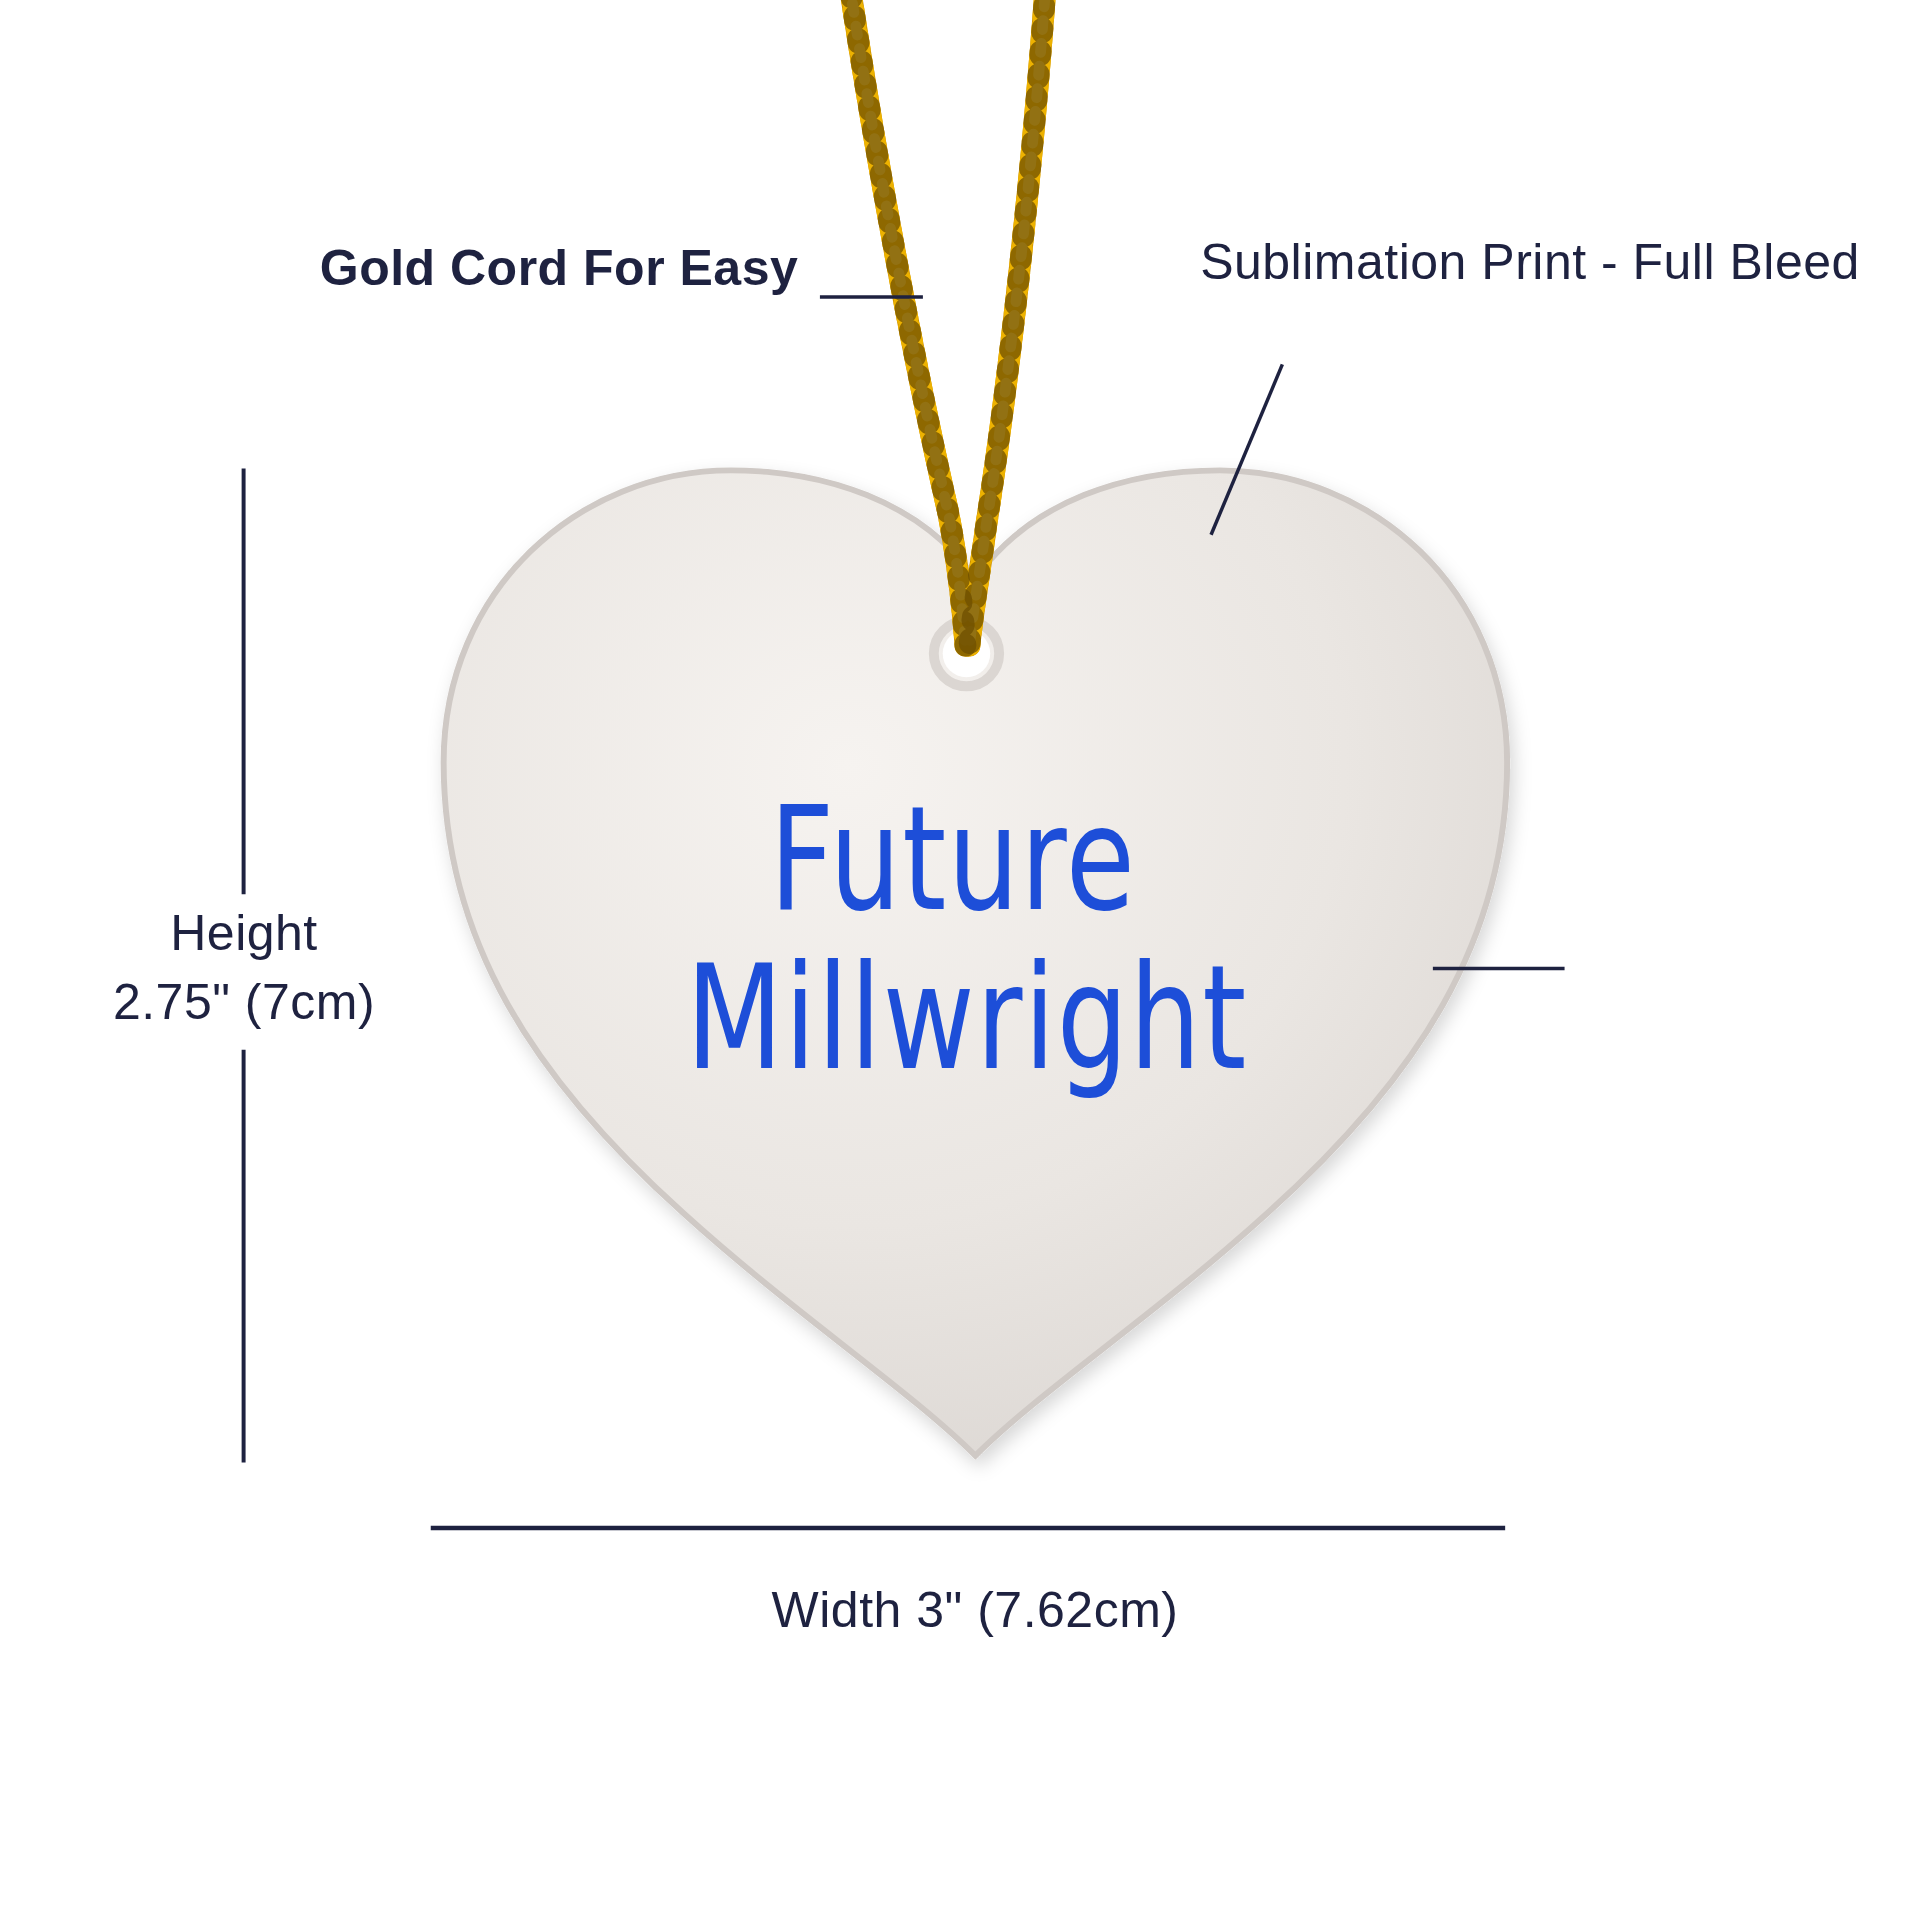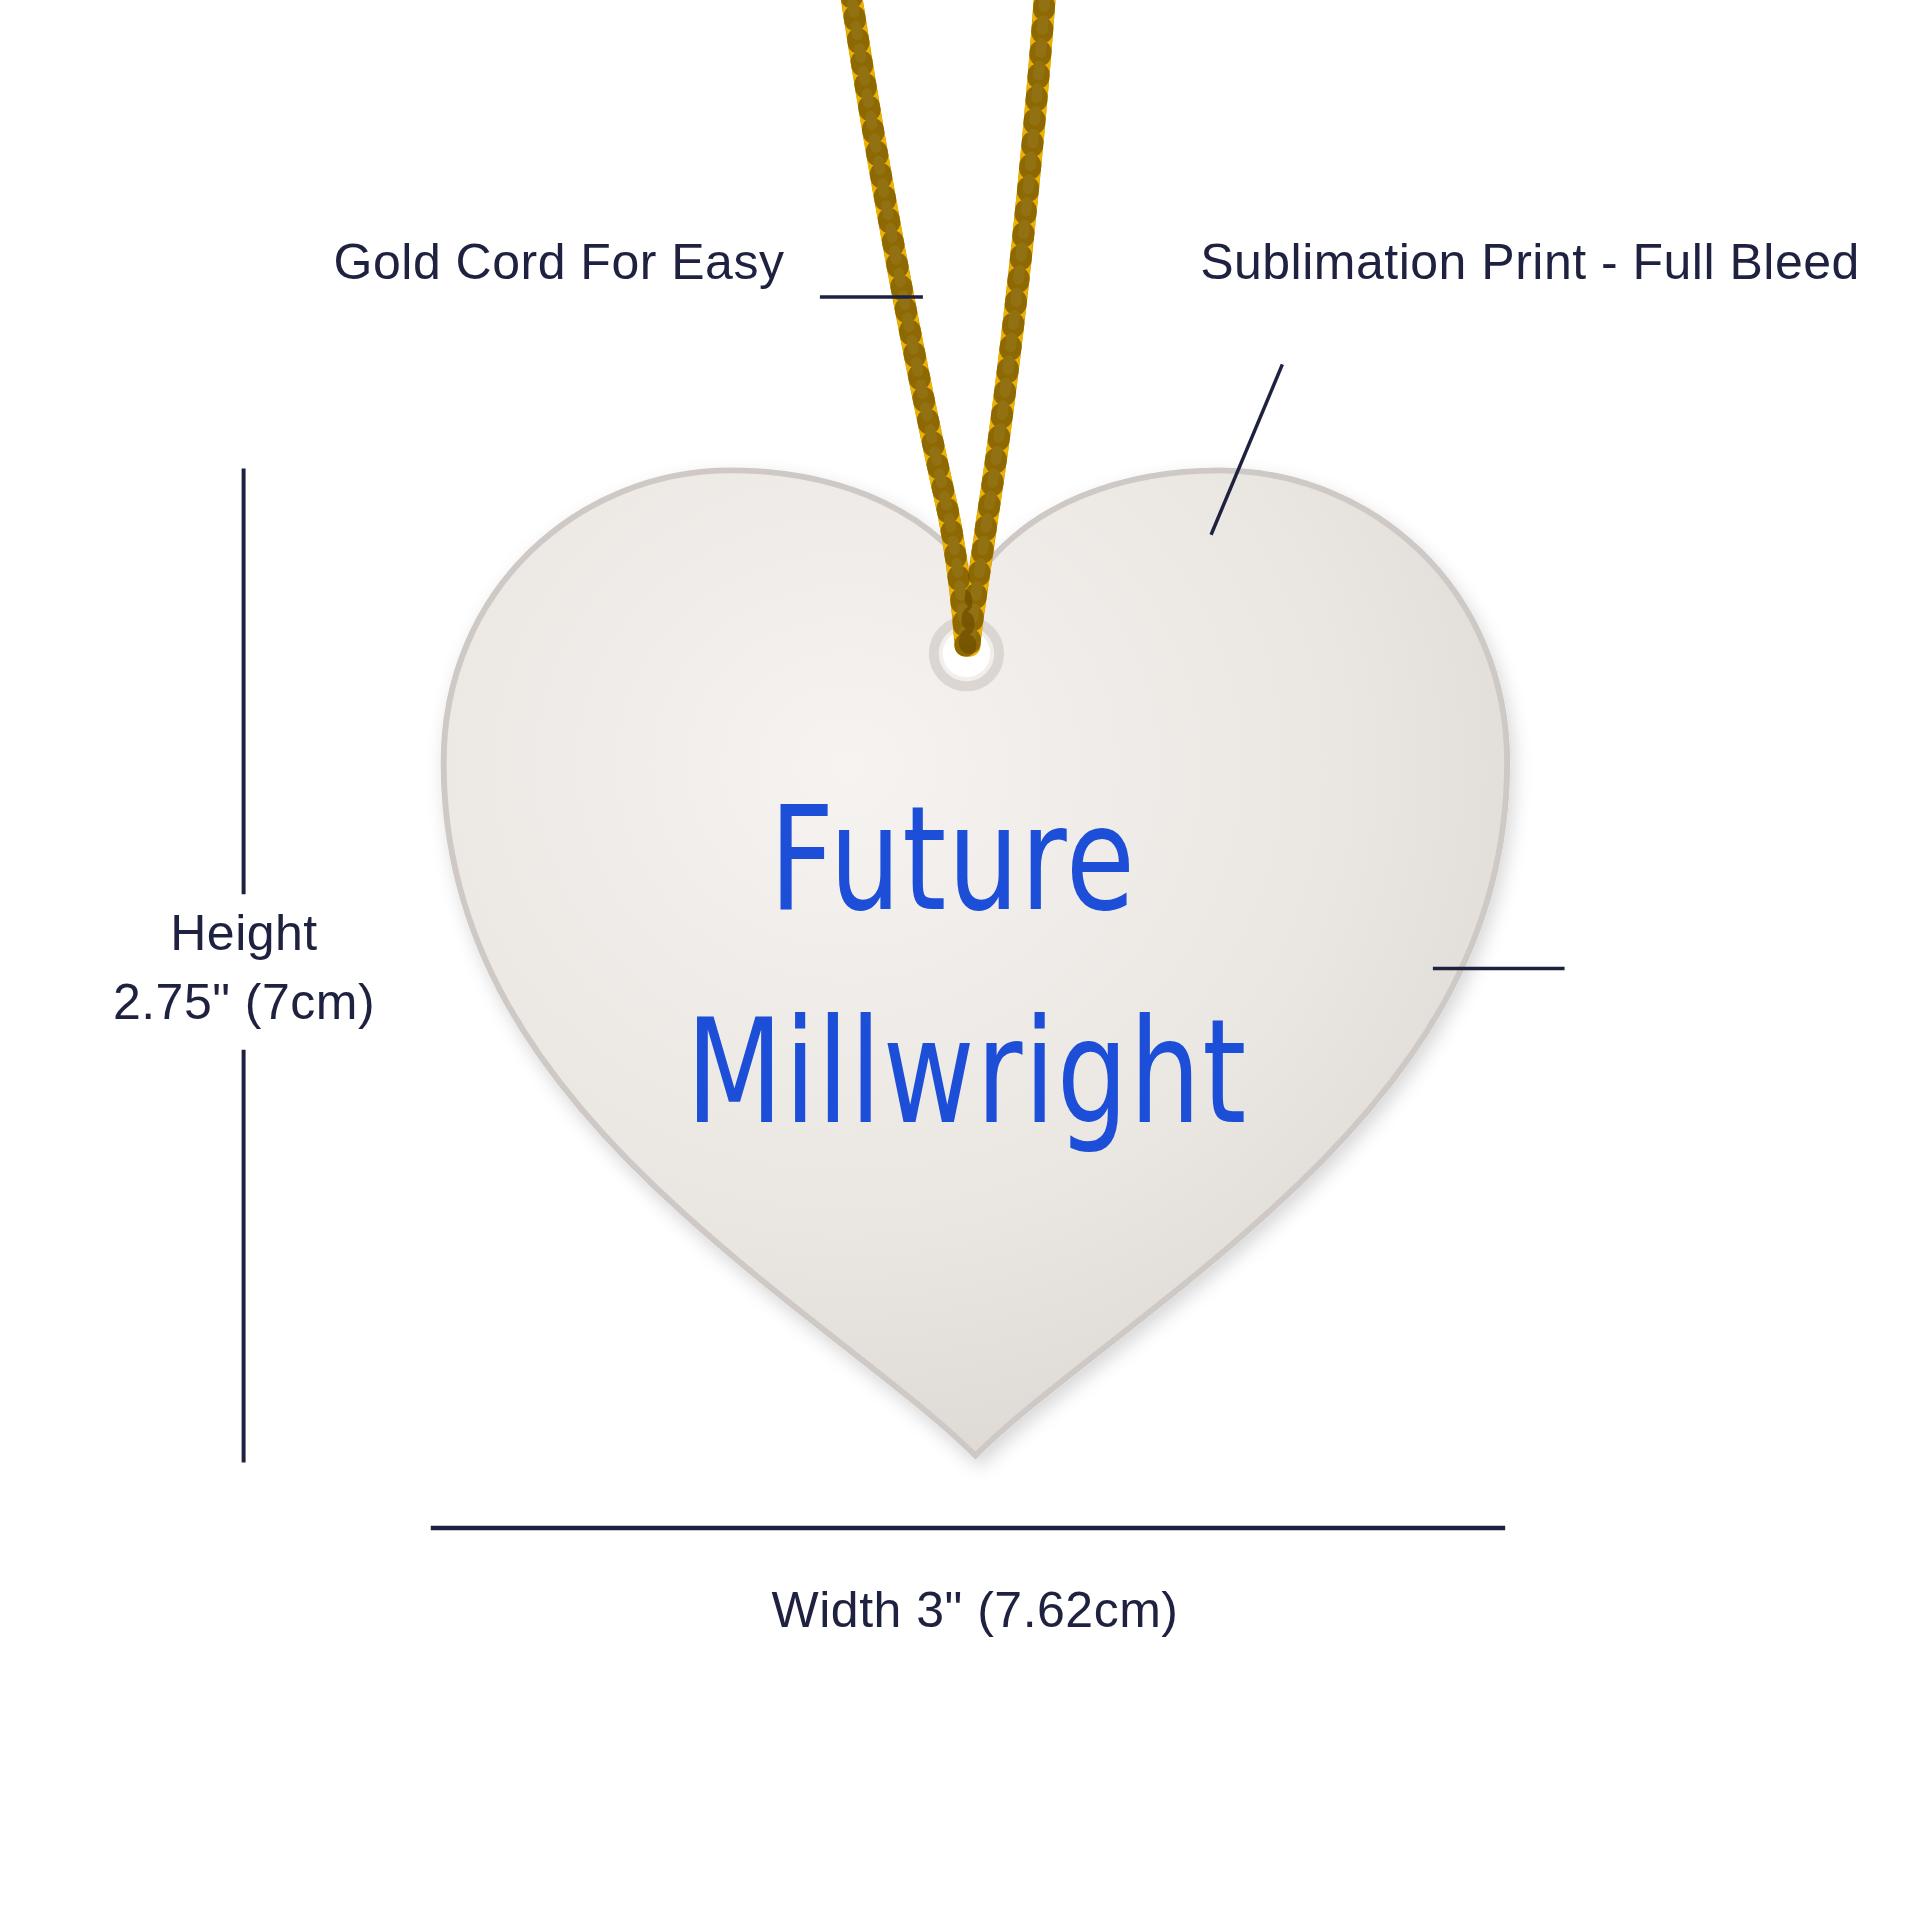--- a/index.html
+++ b/index.html
@@ -88,25 +88,25 @@
     <line x1="1447" y1="978" x2="1580" y2="978" stroke-width="3.5" stroke="#1e2240"></line>
 
     <line x1="246" y1="473" x2="246" y2="903" stroke-width="4" stroke="#1e2240"></line>
     <line x1="246" y1="1060" x2="246" y2="1477" stroke-width="4" stroke="#1e2240"></line>
     <line x1="435" y1="1543" x2="1520" y2="1543" stroke-width="4.5" stroke="#1e2240"></line>
   </svg>
 
   <div class="ornament-text" style="left:953px; top:787px;">
     <span class="squeeze">Future</span>
   </div>
-  <div class="ornament-text" style="left:967px; top:1000px;">
+  <div class="ornament-text" style="left:967px; top:946px;">
     <span class="squeeze">Millwright</span>
   </div>
 
-  <div class="callout" style="left:559px; top:228px;">
+  <div class="callout" style="left:559px; top:234px;font-weight:bold;">
     <div>Gold Cord For Easy</div>
   </div>
 
   <div class="callout" style="left:1482px; top:228px;margin-left:48px;">
     <div>Sublimation Print - Full Bleed</div>
   </div>
 
   <div class="callout" style="left:244px; top:899px;">
     <div>Height</div>
     <div>2.75" (7cm)</div>

